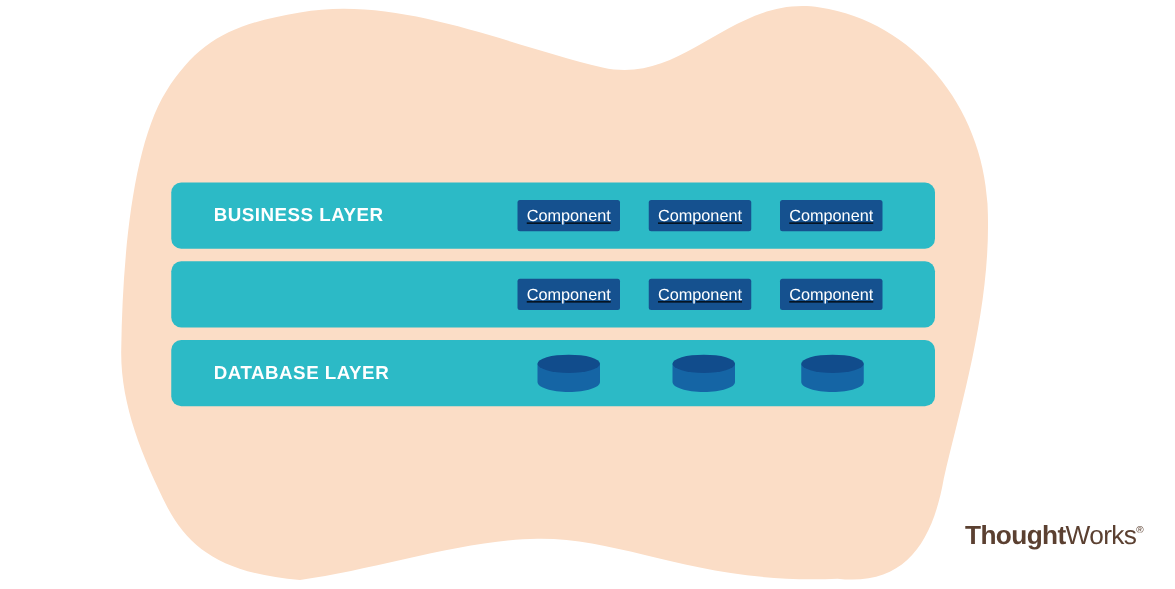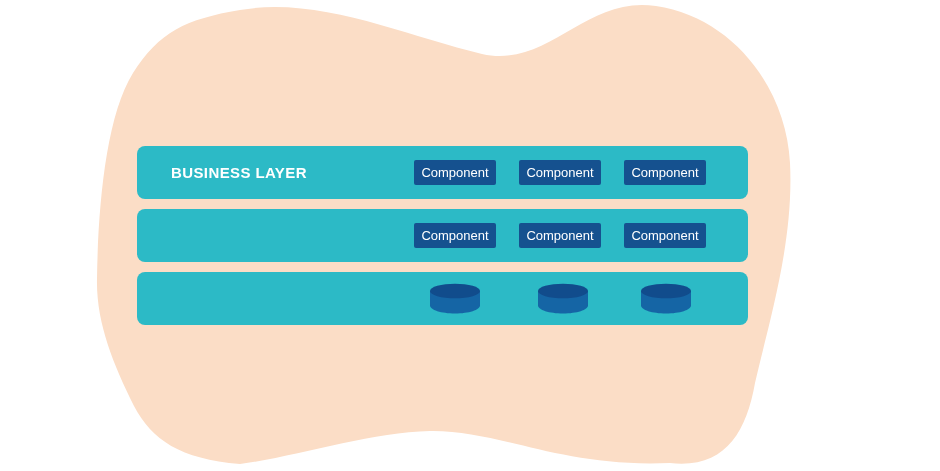--- a/index.html
+++ b/index.html
@@ -47,20 +47,21 @@
     font-weight: bold;
     letter-spacing: 0.4px;
     white-space: nowrap;
   }
   .components-group {
     position: absolute;
     left: 277px;
     top: 14px;
     display: flex;
     gap: 23px;
+    text-decoration: underline;
   }
   .component-box {
     width: 82px; height: 25px;
     background: var(--component, #15518F);
     color: var(--text_on_teal, #FFFFFF);
     font-size: 13px;
     line-height: 25px;
     text-align: center;
     border-radius: 2px;
     white-space: nowrap;
@@ -130,32 +131,36 @@
 
     <div class="layer-bar pos-1">
       <div class="components-group">
         <div class="component-box">Component</div>
         <div class="component-box">Component</div>
         <div class="component-box">Component</div>
       </div>
     </div>
 
     <div class="layer-bar pos-2">
+      <span class="layer-label">DATABASE LAYER</span>
       <div class="cylinders-group">
         <svg class="cyl-wrap c0" viewBox="0 0 54 31" aria-hidden="true">
           <path class="cyl-body" d="M2,8 L2,22.5 C2,26.9 13.2,30.5 27,30.5 C40.8,30.5 52,26.9 52,22.5 L52,8 Z"></path>
           <ellipse class="cyl-top" cx="27" cy="8" rx="25" ry="7.3"></ellipse>
         </svg>
         <svg class="cyl-wrap c1" viewBox="0 0 54 31" aria-hidden="true">
           <path class="cyl-body" d="M2,8 L2,22.5 C2,26.9 13.2,30.5 27,30.5 C40.8,30.5 52,26.9 52,22.5 L52,8 Z"></path>
           <ellipse class="cyl-top" cx="27" cy="8" rx="25" ry="7.3"></ellipse>
         </svg>
         <svg class="cyl-wrap c2" viewBox="0 0 54 31" aria-hidden="true">
           <path class="cyl-body" d="M2,8 L2,22.5 C2,26.9 13.2,30.5 27,30.5 C40.8,30.5 52,26.9 52,22.5 L52,8 Z"></path>
           <ellipse class="cyl-top" cx="27" cy="8" rx="25" ry="7.3"></ellipse>
         </svg>
       </div>
     </div>
 
   </div>
 
+  <div class="brand-logo">
+    <span class="logo-bold">Thought</span><span class="logo-regular">Works</span><span class="logo-mark">®</span>
+  </div>
 
 </div>
 
 </body></html>

